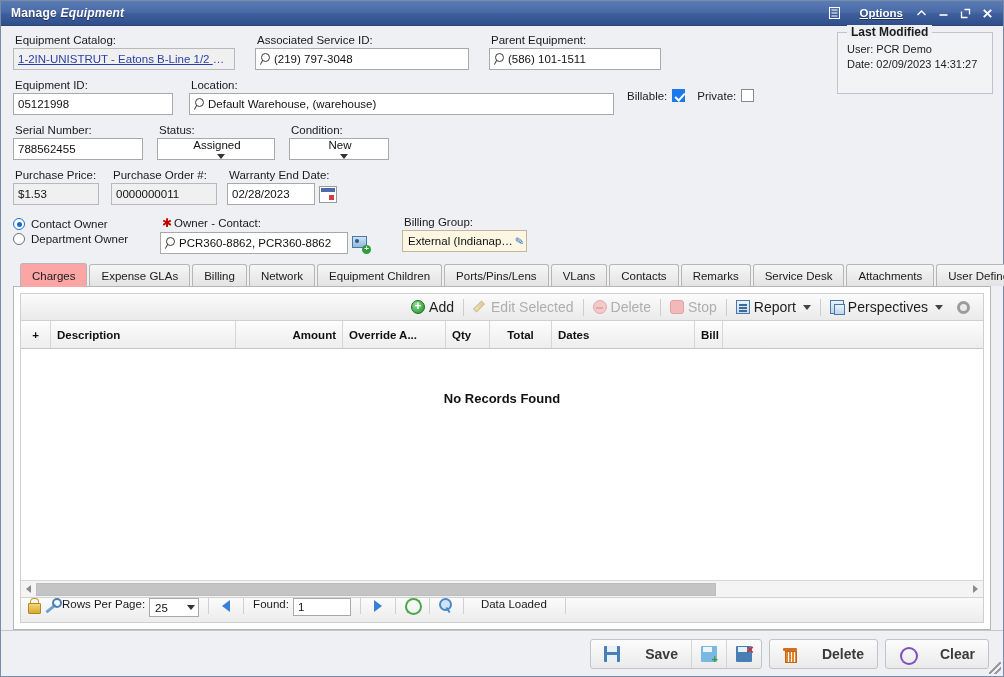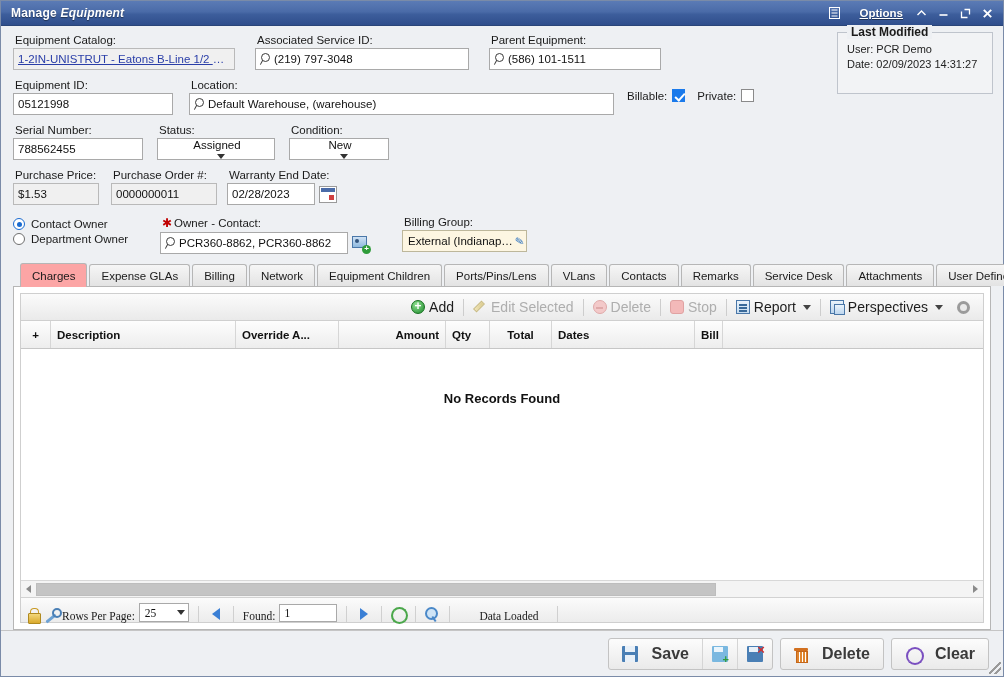--- a/index.html
+++ b/index.html
@@ -387,24 +387,23 @@
   .hs-thumb {
     position: absolute; left: 0; top: 0; bottom: 0;
     width: 73%; background: #c4c4c4; border: 1px solid #bdbdbd;
   }
 
   
   .gfoot {
     height: 25px; flex: 0 0 25px;
     background: linear-gradient(to bottom,#fbfbfb,#ececec);
     border-top: 1px solid #d2d2d2;
-    display: flex; align-items: flex-end;
+    display: flex; align-items: flex-start;
     padding: 0 6px;
     gap: 4px;
-    font-family: Liberation Serif, serif;
   }
   .f-lock { width: 13px; height: 14px; position: relative; flex: 0 0 auto; }
   .f-lock::before { content: ""; position: absolute; left: 3px; top: 0; width: 7px; height: 6px;
     border: 1.6px solid #c99a25; border-bottom: none; border-radius: 4px 4px 0 0; }
   .f-lock::after { content: ""; position: absolute; left: 1px; top: 5px; width: 11px; height: 9px;
     background: linear-gradient(to bottom,#f3d77a,#d9a92c); border: 1px solid #b08a20; border-radius: 1px; }
   .f-wrench { width: 14px; height: 14px; position: relative; flex: 0 0 auto; }
   .f-wrench::before { content: ""; position: absolute; left: 1px; top: 9px; width: 12px; height: 3px;
     background: #6da2d4; transform: rotate(-40deg); border-radius: 1px; }
   .f-wrench::after { content: ""; position: absolute; left: 8px; top: 0px; width: 6px; height: 6px;
@@ -450,23 +449,23 @@
     position: relative;
   }
   .bgroup {
     display: flex; align-items: stretch;
     border: 1px solid #c3c3c3; border-radius: 3px;
     background: linear-gradient(to bottom,#fcfcfc,#eaeaea);
     margin-left: 7px;
     overflow: hidden;
   }
   .bbtn {
-    display: flex; align-items: center; gap: 14px;
+    display: flex; align-items: center; gap: 25px;
     padding: 6px 13px;
-    font-size: 16px; font-weight: bold; color: #3a3a3a;
+    font-size: 14px; font-weight: bold; color: #3a3a3a;
     cursor: default; white-space: nowrap;
     border-right: 1px solid #d5d5d5;
   }
   .bbtn:last-child { border-right: none; }
 
   .ic-save { width: 16px; height: 16px; background: #4a7fb5; position: relative; border-radius: 1px; flex: 0 0 auto; }
   .ic-save::before { content:""; position:absolute; left:3px; top:0; width:10px; height:6px; background:#e8f0f8; }
   .ic-save::after { content:""; position:absolute; left:3px; bottom:0; width:10px; height:7px; background:#e8f0f8; }
   .ic-saveadd { width: 16px; height: 16px; background: #7ab8e0; position: relative; border-radius: 1px; flex: 0 0 auto; }
   .ic-saveadd::before { content:""; position:absolute; left:2px; top:1px; width:9px; height:5px; background:#eaf5fc; }
@@ -763,25 +762,25 @@
           </div>
         </div>
 
         <div class="ghead">
           <div class="gh ctr" style="width:30px">
               <span>+</span>
             </div>
           <div class="gh" style="width:185px">
               <span>Description</span>
             </div>
+          <div class="gh num" style="width:107px">
+              <span>Amount</span>
+            </div>
           <div class="gh" style="width:103px">
               <span>Override A...</span>
-            </div>
-          <div class="gh num" style="width:107px">
-              <span>Amount</span>
             </div>
           <div class="gh" style="width:44px">
               <span>Qty</span>
             </div>
           <div class="gh ctr" style="width:62px">
               <span>Total</span>
             </div>
           <div class="gh" style="width:143px">
               <span>Dates</span>
             </div>
@@ -825,21 +824,21 @@
           </div>
           <span class="f-sep"></span>
           <span class="navarrow next">
               <i></i>
             </span>
           <span class="f-sep"></span>
           <span class="f-refresh"></span>
           <span class="f-sep"></span>
           <span class="f-search"></span>
           <span class="f-sep"></span>
-          <span class="f-lbl" style="margin-left:20px">Data Loaded</span>
+          <span class="f-lbl" style="margin-left:8px">Data Loaded</span>
           <span class="f-sep" style="margin-left:14px"></span>
         </div>
 
       </div>
     </div>
   </div>
 
   <div class="bottombar">
     <div class="bgroup">
       <div class="bbtn">

